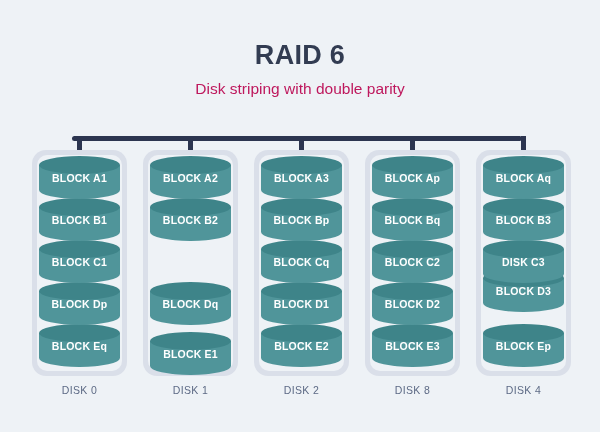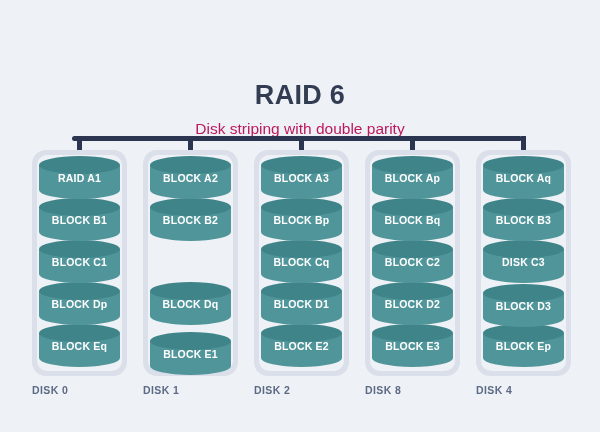--- a/index.html
+++ b/index.html
@@ -15,21 +15,20 @@
     font-family: "Liberation Sans", sans-serif;
     position: relative;
   }
 
   
   .header {
     position: absolute;
     top: 0; left: 0;
     width: 600px;
     text-align: center;
-    margin-top: 40px;
   }
   .title {
     margin-top: 40px;
     font-size: 27px;
     font-weight: bold;
     color: #323c52;
     letter-spacing: 0.3px;
   }
   .subtitle {
     margin-top: 9px;
@@ -137,22 +136,23 @@
     letter-spacing: 0.2px;
     z-index: 3;
   }
 
   
   .disk-name {
     position: absolute;
     top: 234px;
     left: 0;
     width: 95px;
+    text-align: center;
     font-size: 10.5px;
-    font-weight: bold;
+    font-weight: normal;
     color: #5d6a85;
     letter-spacing: 0.4px;
   }
 </style>
 </head>
 <body>
 
 <div class="header">
   <div class="title">RAID 6</div>
   <div class="subtitle">Disk striping with double parity</div>
@@ -169,21 +169,21 @@
 
 <div class="disks" id="disks">
     <div class="disk" style="left: 32px;">
       <div class="casing">
         <div class="casing-inner"></div>
       </div>
       <div class="stack">
         <div class="block" style="top: 0px; z-index: 10;">
           <div class="cyl-body"></div>
           <div class="cyl-top"></div>
-          <div class="block-label">RAID A1</div>
+          <div class="block-label">BLOCK A1</div>
         </div>
         <div class="block" style="top: 42px; z-index: 9;">
           <div class="cyl-body"></div>
           <div class="cyl-top"></div>
           <div class="block-label">BLOCK B1</div>
         </div>
         <div class="block" style="top: 84px; z-index: 8;">
           <div class="cyl-body"></div>
           <div class="cyl-top"></div>
           <div class="block-label">BLOCK C1</div>
@@ -308,21 +308,21 @@
         <div class="block" style="top: 42px; z-index: 9;">
           <div class="cyl-body"></div>
           <div class="cyl-top"></div>
           <div class="block-label">BLOCK B3</div>
         </div>
         <div class="block" style="top: 84px; z-index: 8;">
           <div class="cyl-body"></div>
           <div class="cyl-top"></div>
           <div class="block-label">DISK C3</div>
         </div>
-        <div class="block" style="top: 128px; z-index: 7;">
+        <div class="block" style="top: 113px; z-index: 7;">
           <div class="cyl-body"></div>
           <div class="cyl-top"></div>
           <div class="block-label">BLOCK D3</div>
         </div>
         <div class="block" style="top: 168px; z-index: 6;">
           <div class="cyl-body"></div>
           <div class="cyl-top"></div>
           <div class="block-label">BLOCK Ep</div>
         </div>
       </div>

